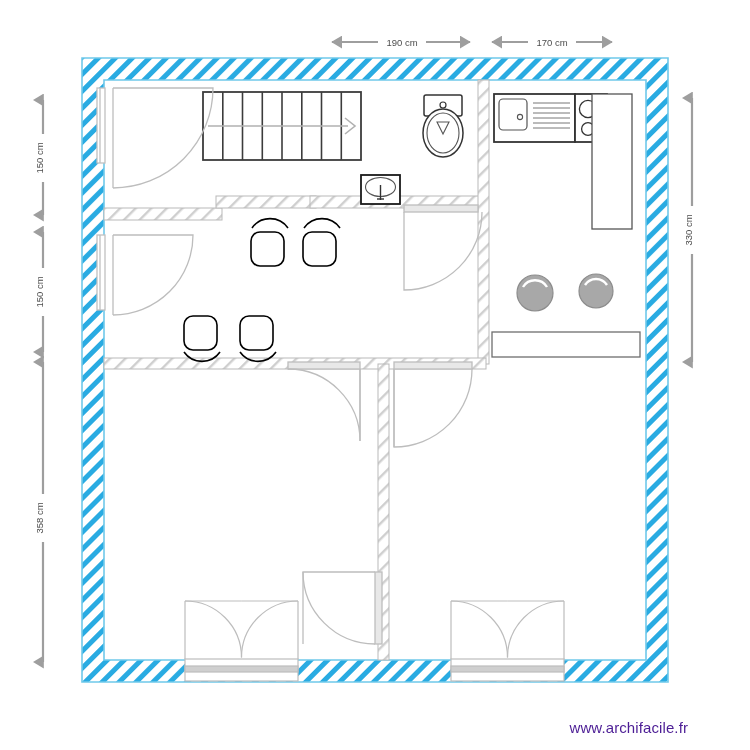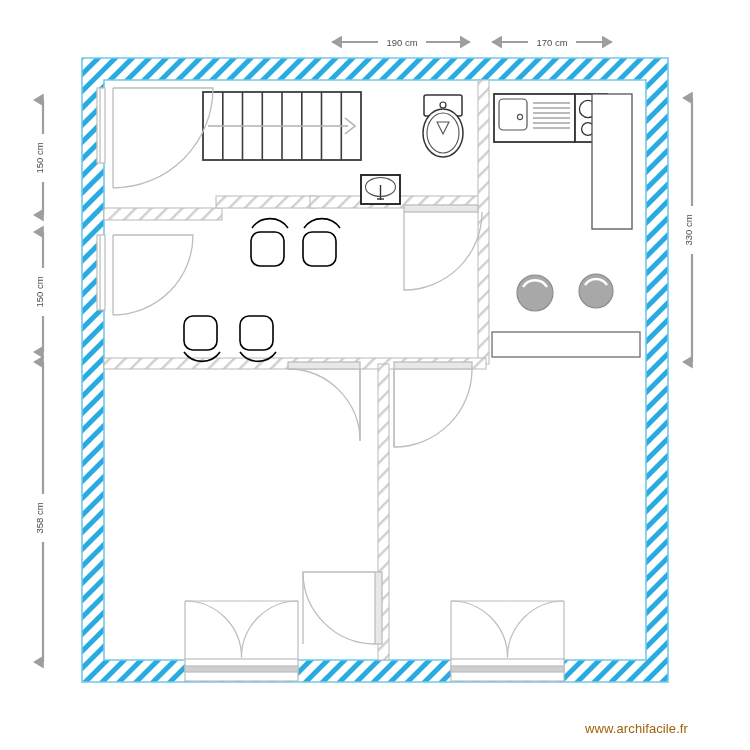--- a/index.html
+++ b/index.html
@@ -1,20 +1,20 @@
 <!DOCTYPE html>
 <html><head>
 <meta charset="utf-8">
 <style>
   html,body{margin:0;padding:0;background:#ffffff;}
   body{width:750px;height:750px;overflow:hidden;
        font-family:"Liberation Sans","DejaVu Sans",sans-serif;}
   #stage{position:relative;width:700px;height:750px;}
   svg#plan{position:absolute;inset:0;display:block;}
-  .wm{position:absolute;right:12px;bottom:14px;font-size:13px;color:#a16207;
+  .wm{position:absolute;right:12px;bottom:14px;font-size:15px;color:#4c1d95;
       letter-spacing:.1px;white-space:nowrap;}
   .dimlbl{font-size:9.5px;fill:#4d4d4d;
           font-family:"Liberation Sans","DejaVu Sans",sans-serif;}
 </style>
 </head>
 <body>
 
 <div id="stage">
 
   <svg id="plan" viewBox="0 0 750 750" width="750" height="750">

